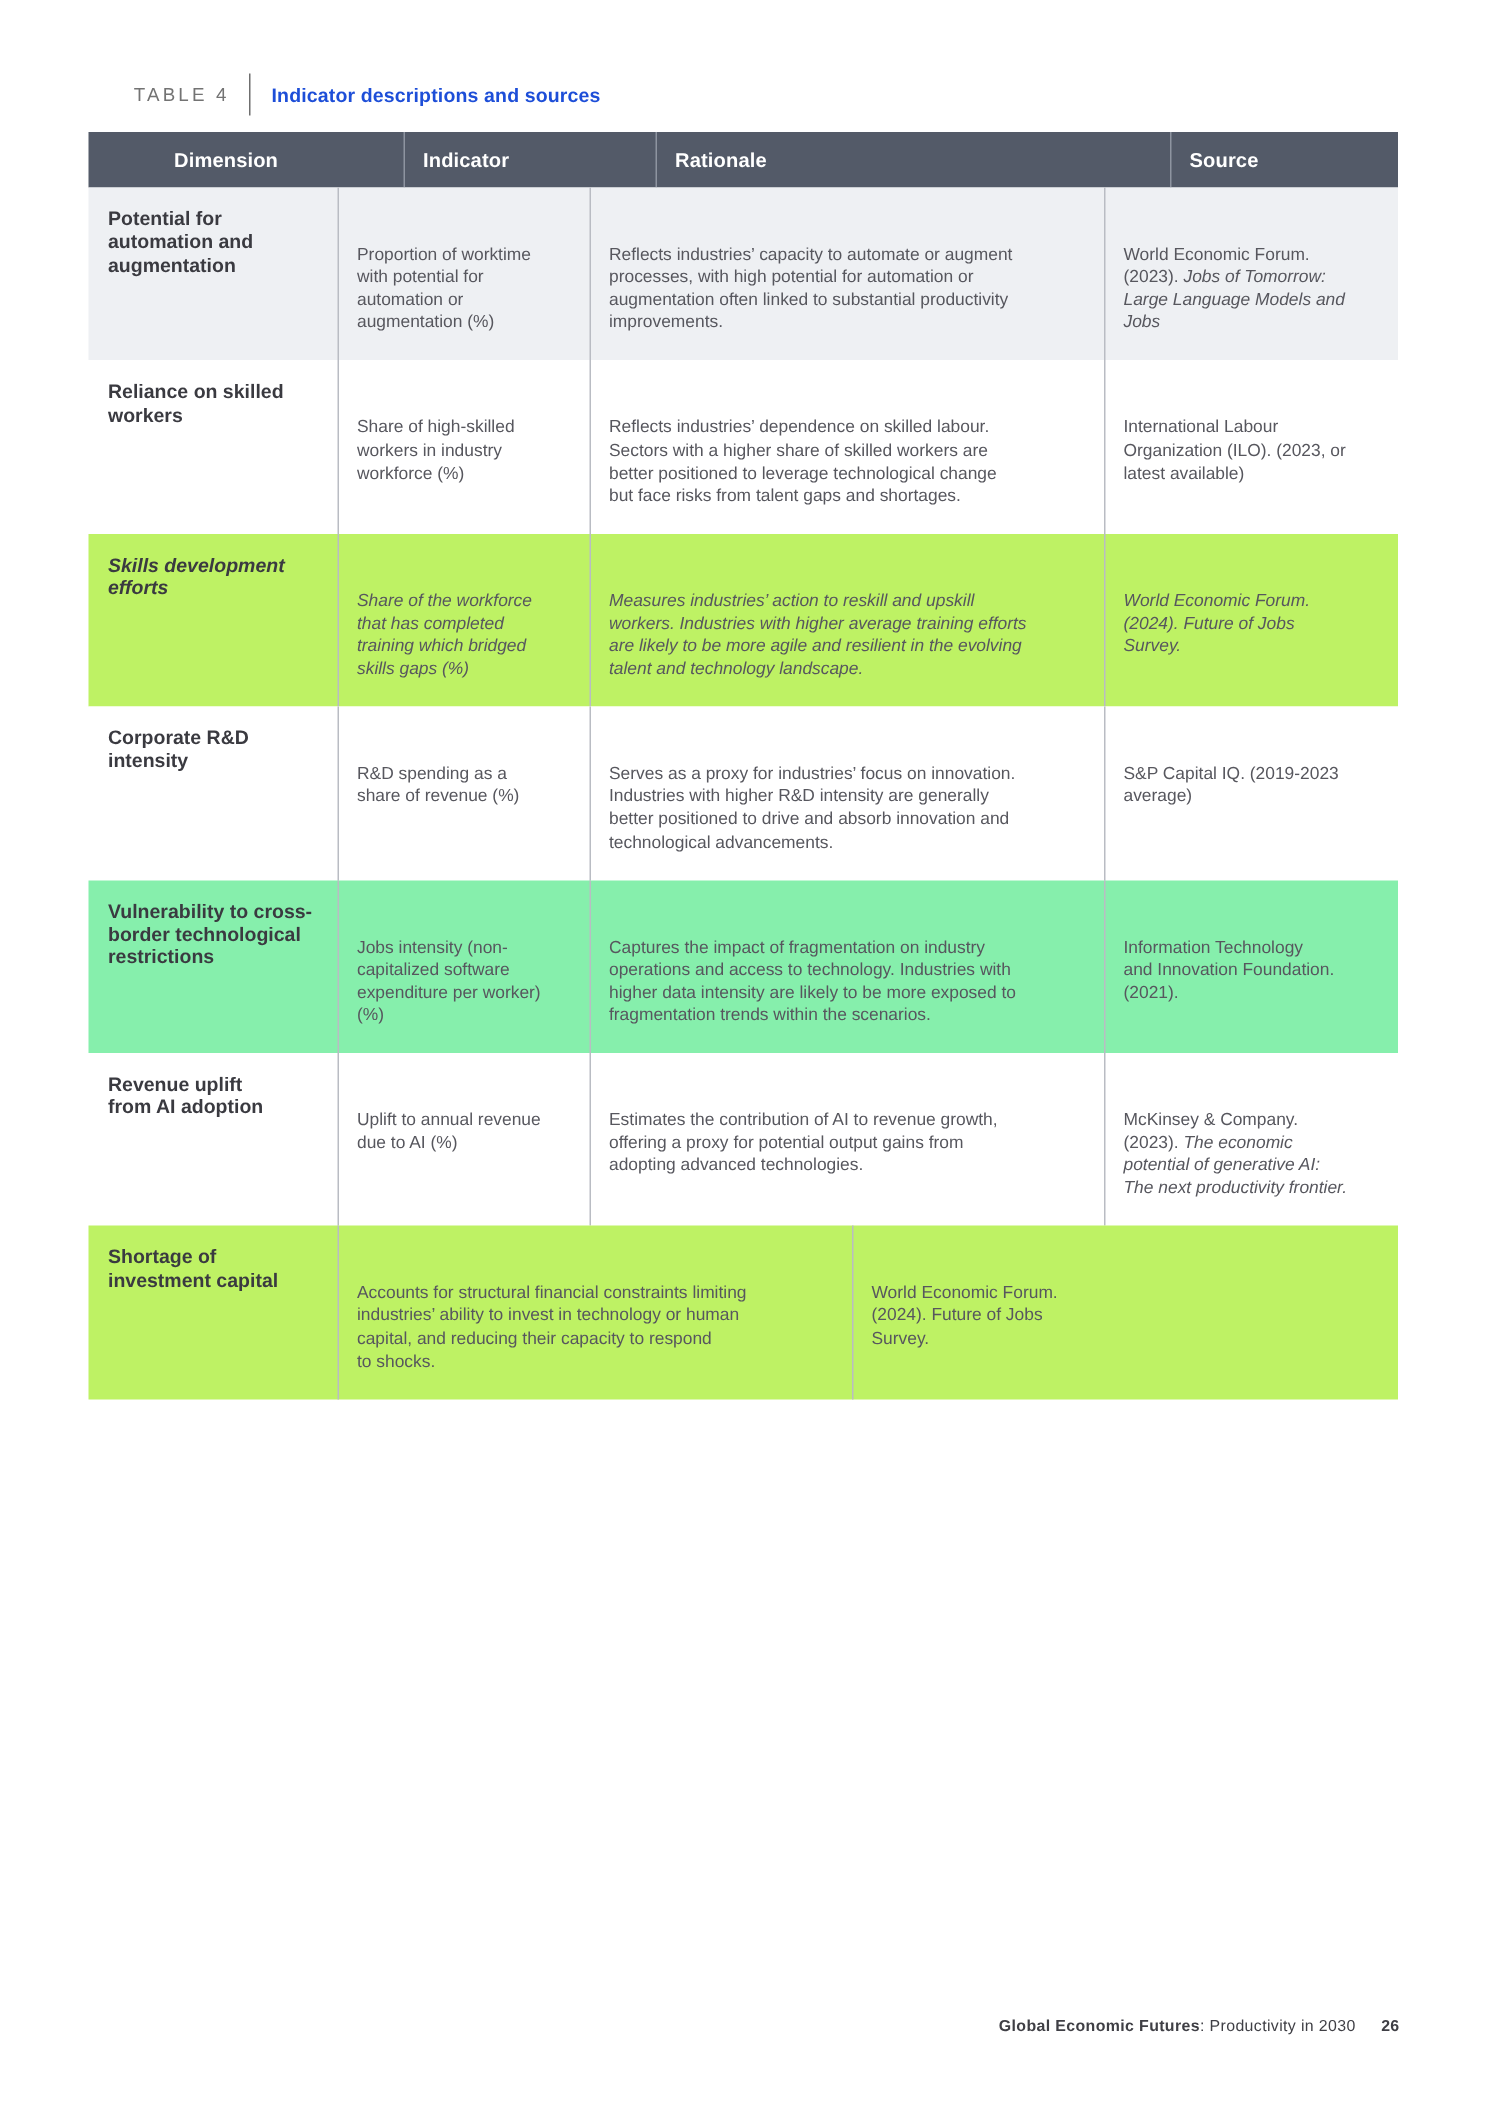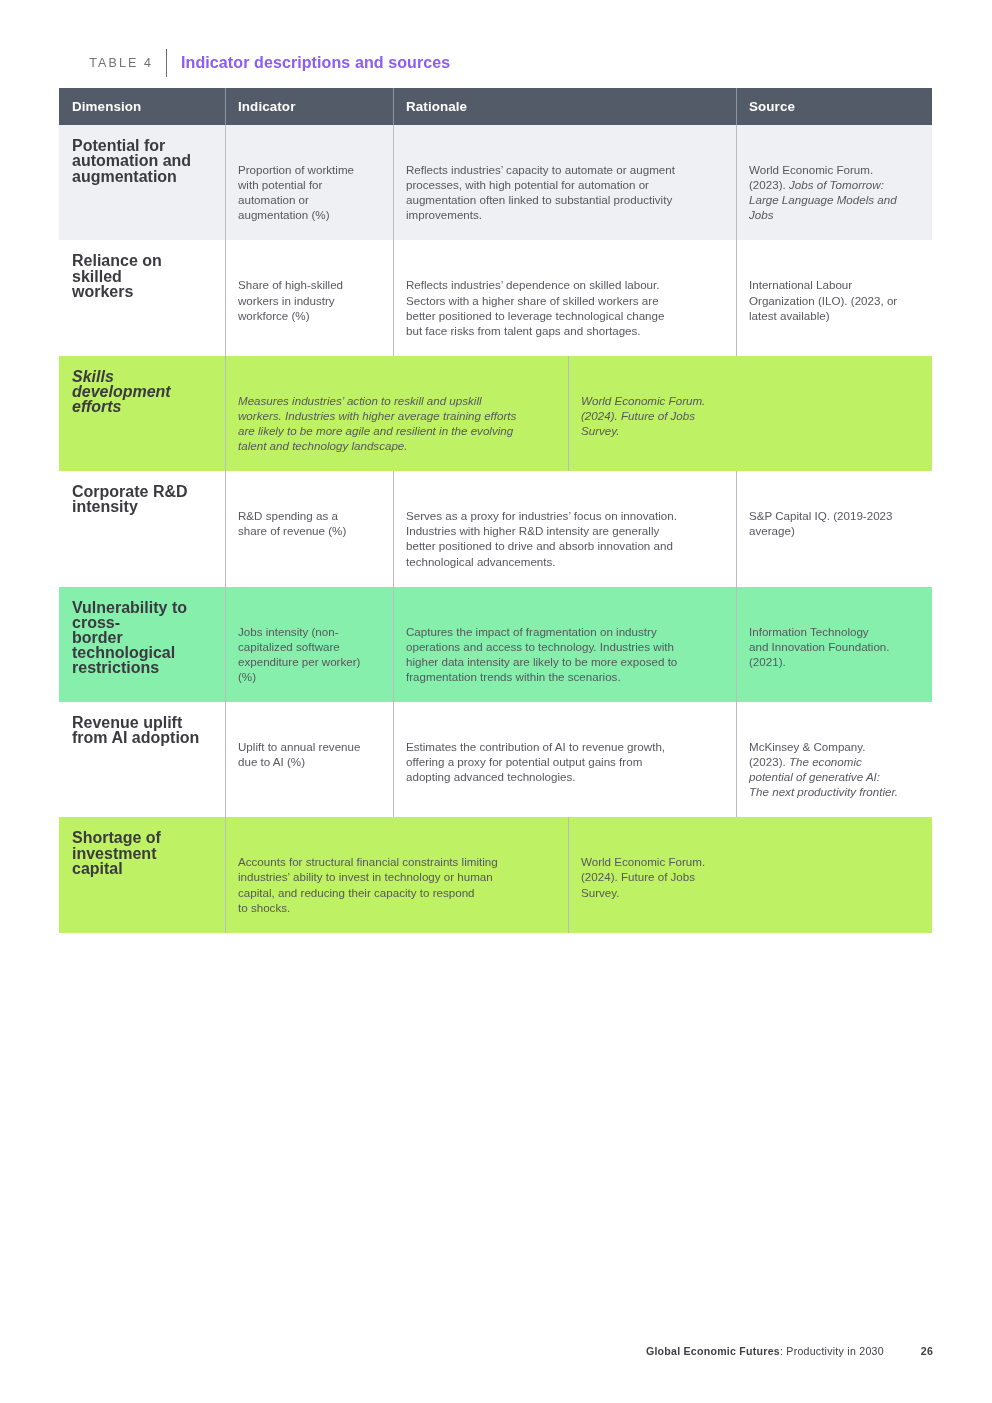--- a/index.html
+++ b/index.html
@@ -41,23 +41,23 @@
   }
   .caption-divider {
     width: 1px;
     align-self: stretch;
     background: #6f6f6f;
     margin-top: 1px;
     margin-bottom: 1px;
   }
   .caption-title {
     padding-left: 14px;
-    font-size: 16px;
+    font-size: 13px;
     font-weight: bold;
-    color: #8b5cf6;
+    color: #1d4ed8;
     letter-spacing: 0.1px;
     white-space: nowrap;
   }
 
   
   .table {
     position: absolute;
     left: 59px;
     top: 88px;
     width: 873px;
@@ -101,21 +101,21 @@
   .thead .cell + .cell::before { background: #8e94a0; }
 
   .c-dim   { width: 166px; flex: 0 0 166px; }
   .c-ind   { width: 168px; flex: 0 0 168px; }
   .c-rat   { width: 343px; flex: 0 0 343px; }
   .c-src   { width: 196px; flex: 0 0 196px; }
 
   .c-dim .txt {
     color: #3a3a40;
     font-weight: bold;
-    font-size: 16px;
+    font-size: 13px;
     line-height: 15.2px;
   }
   .c-ind .txt, .c-rat .txt, .c-src .txt {
     color: #57575e;
     margin-top: 24px;
   }
   .txt { white-space: pre-line; }
   .txt em { font-style: italic; }
 
   .thead .c-dim, .thead .c-ind, .thead .c-rat, .thead .c-src {
@@ -126,21 +126,20 @@
   .footer {
     position: absolute;
     left: 59px;
     right: 59px;
     top: 1345px;
     display: flex;
     justify-content: flex-end;
     align-items: baseline;
     font-size: 10.6px;
     color: #3f3f45;
-    gap: 20px;
   }
   .footer-title { letter-spacing: 0.25px; }
   .footer-title b { font-weight: bold; }
   .footer-page {
     margin-left: 17px;
     font-weight: bold;
     letter-spacing: 0.2px;
   }
 </style>
 </head>
@@ -148,21 +147,21 @@
 
 <div class="page">
 
   <div class="caption-row">
     <div class="caption-label">TABLE 4</div>
     <div class="caption-divider"></div>
     <div class="caption-title">Indicator descriptions and sources</div>
   </div>
 
   <div class="table">
-    <div class="trow thead" style="background: rgb(83, 90, 104);">
+    <div class="trow thead" style="background: rgb(83, 90, 104); padding-left: 44px;">
       <div class="cell c-dim">Dimension</div>
       <div class="cell c-ind">Indicator</div>
       <div class="cell c-rat">Rationale</div>
       <div class="cell c-src">Source</div>
     </div>
     <div id="table-body">
         <div class="trow tbody-row shaded" style="background: rgb(238, 240, 243);">
           <div class="cell c-dim">
             <div class="txt">Potential for
 automation and
@@ -207,20 +206,26 @@
             <div class="txt"><span>International Labour
 Organization (ILO). (2023, or
 latest available)</span></div>
           </div>
         </div>
         <div class="trow tbody-row shaded" style="background: #bef264; font-style: italic;">
           <div class="cell c-dim">
             <div class="txt">Skills development
 efforts</div>
           </div>
+          <div class="cell c-ind">
+            <div class="txt">Share of the workforce
+that has completed
+training which bridged
+skills gaps (%)</div>
+          </div>
           <div class="cell c-rat">
             <div class="txt">Measures industries’ action to reskill and upskill
 workers. Industries with higher average training efforts
 are likely to be more agile and resilient in the evolving
 talent and technology landscape.</div>
           </div>
           <div class="cell c-src">
             <div class="txt"><span>World Economic Forum.
 (2024). Future of Jobs
 Survey.</span></div>

